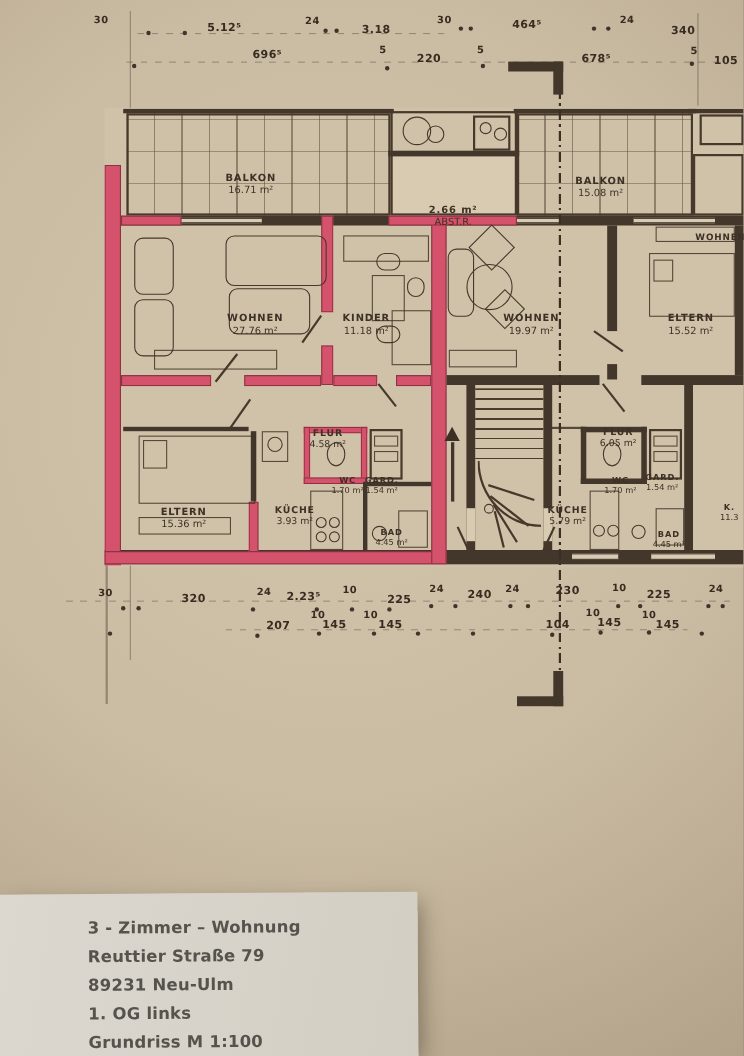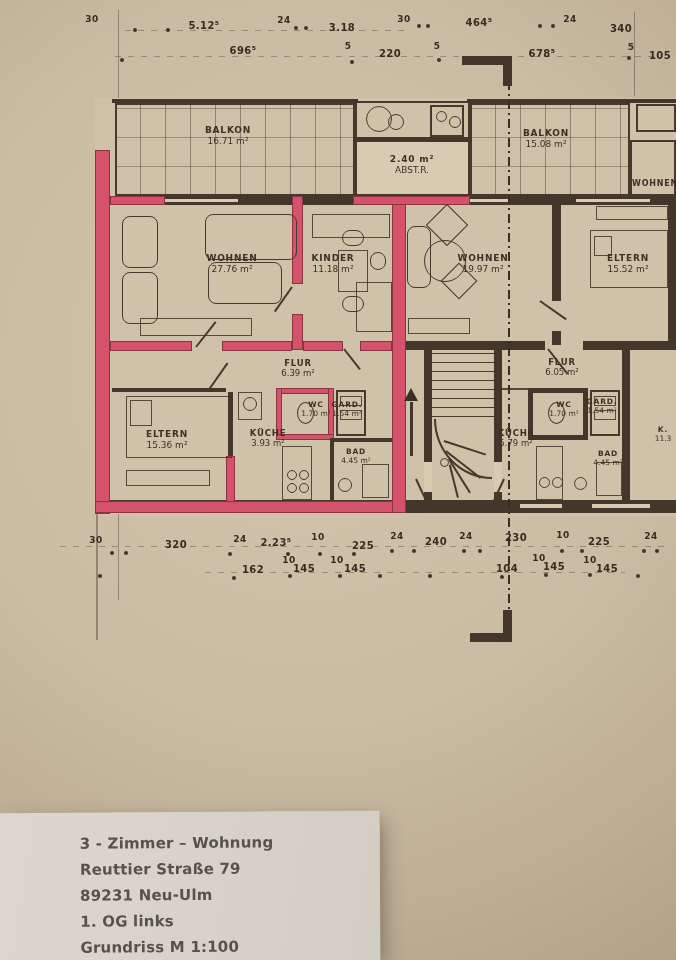--- a/index.html
+++ b/index.html
@@ -22,21 +22,21 @@
   .g-hatch{background-color:#cfc1a8;background-image:
      repeating-linear-gradient(90deg, rgba(92,76,58,.55) 0 1px, transparent 1px 25px),
      repeating-linear-gradient(0deg, rgba(92,76,58,.45) 0 1px, transparent 1px 29px);}
   .g-stairs{background:repeating-linear-gradient(180deg,#4a3b2d 0 1.5px,transparent 1.5px 9px);}
   .g-arc{border-left:2px solid #46382b;border-bottom:2px solid #46382b;border-bottom-left-radius:100%;}
   .g-tri{width:0;height:0;border-left:7px solid transparent;border-right:7px solid transparent;border-bottom:13px solid #3c2f24;}
   .g-axis{background:repeating-linear-gradient(180deg,#3a2d22 0 9px,transparent 9px 13px,#3a2d22 13px 15px,transparent 15px 19px);}
   .g-gl{background:repeating-linear-gradient(90deg,rgba(70,55,40,.38) 0 6px,transparent 6px 13px);}
   .g-vl{background:rgba(62,49,38,.4);}
   .room-label{position:absolute;transform:translate(-50%,-50%);text-align:center;color:#3d3025;
-     line-height:1.2;white-space:nowrap;z-index:5;}
+     line-height:1.2;white-space:nowrap;z-index:5;margin-top:32px;}
   .room-label .rl{letter-spacing:.8px;font-weight:600;}
   .dim-label{position:absolute;transform:translateX(-50%);color:#382b20;font-weight:700;
      font-size:10px;letter-spacing:.4px;white-space:nowrap;z-index:5;}
   #paper{position:absolute;left:-8px;top:812px;width:388px;height:160px;
      background:linear-gradient(100deg,#dcd8cf,#d2cec4);transform:rotate(-.4deg);
      box-shadow:10px 2px 20px -8px rgba(60,45,30,.5);}
   .addr{position:absolute;left:88px;font-size:15px;font-weight:700;color:#56534d;
      letter-spacing:.2px;white-space:nowrap;}
 </style>
 </head>
@@ -215,21 +215,21 @@
       <div class="g g-dot" style="left: 428px; top: 574px; width: 4px; height: 4px;"></div>
       <div class="g g-dot" style="left: 500px; top: 575px; width: 4px; height: 4px;"></div>
       <div class="g g-dot" style="left: 544px; top: 573px; width: 4px; height: 4px;"></div>
       <div class="g g-dot" style="left: 588px; top: 573px; width: 4px; height: 4px;"></div>
       <div class="g g-dot" style="left: 636px; top: 574px; width: 4px; height: 4px;"></div>
       <div class="room-label" style="left: 228px; top: 136px; font-size: 9px;">
         <div class="rl">BALKON</div>
         <div class="ra">16.71 m²</div>
       </div>
       <div class="room-label" style="left: 412px; top: 165px; font-size: 9px;">
-        <div class="rl">2.40 m²</div>
+        <div class="rl">2.66 m²</div>
         <div class="ra">ABST.R.</div>
       </div>
       <div class="room-label" style="left: 546px; top: 139px; font-size: 9px;">
         <div class="rl">BALKON</div>
         <div class="ra">15.08 m²</div>
       </div>
       <div class="room-label" style="left: 657px; top: 184px; font-size: 8px;">
         <div class="rl">WOHNEN.</div>
       </div>
       <div class="room-label" style="left: 232px; top: 264px; font-size: 9px;">
@@ -243,21 +243,21 @@
       <div class="room-label" style="left: 483px; top: 264px; font-size: 9px;">
         <div class="rl">WOHNEN</div>
         <div class="ra">19.97 m²</div>
       </div>
       <div class="room-label" style="left: 628px; top: 264px; font-size: 9px;">
         <div class="rl">ELTERN</div>
         <div class="ra">15.52 m²</div>
       </div>
       <div class="room-label" style="left: 298px; top: 368px; font-size: 8.5px;">
         <div class="rl">FLUR</div>
-        <div class="ra">6.39 m²</div>
+        <div class="ra">4.58 m²</div>
       </div>
       <div class="room-label" style="left: 316px; top: 409px; font-size: 7.5px;">
         <div class="rl">WC</div>
         <div class="ra">1.70 m²</div>
       </div>
       <div class="room-label" style="left: 347px; top: 409px; font-size: 7.5px;">
         <div class="rl">GARD.</div>
         <div class="ra">1.54 m²</div>
       </div>
       <div class="room-label" style="left: 268px; top: 438px; font-size: 8.5px;">
@@ -317,21 +317,21 @@
       <div class="dim-label" style="left: 276px; top: 537px;">2.23⁵</div>
       <div class="dim-label" style="left: 318px; top: 532px; font-size: 9px;">10</div>
       <div class="dim-label" style="left: 363px; top: 540px;">225</div>
       <div class="dim-label" style="left: 397px; top: 531px; font-size: 9px;">24</div>
       <div class="dim-label" style="left: 436px; top: 536px;">240</div>
       <div class="dim-label" style="left: 466px; top: 531px; font-size: 9px;">24</div>
       <div class="dim-label" style="left: 516px; top: 532px;">230</div>
       <div class="dim-label" style="left: 563px; top: 530px; font-size: 9px;">10</div>
       <div class="dim-label" style="left: 599px; top: 536px;">225</div>
       <div class="dim-label" style="left: 651px; top: 531px; font-size: 9px;">24</div>
-      <div class="dim-label" style="left: 253px; top: 564px;">162</div>
+      <div class="dim-label" style="left: 253px; top: 564px;">207</div>
       <div class="dim-label" style="left: 289px; top: 555px; font-size: 9px;">10</div>
       <div class="dim-label" style="left: 304px; top: 563px;">145</div>
       <div class="dim-label" style="left: 337px; top: 555px; font-size: 9px;">10</div>
       <div class="dim-label" style="left: 355px; top: 563px;">145</div>
       <div class="dim-label" style="left: 507px; top: 563px;">104</div>
       <div class="dim-label" style="left: 539px; top: 553px; font-size: 9px;">10</div>
       <div class="dim-label" style="left: 554px; top: 561px;">145</div>
       <div class="dim-label" style="left: 590px; top: 555px; font-size: 9px;">10</div>
       <div class="dim-label" style="left: 607px; top: 563px;">145</div>
     </div>

